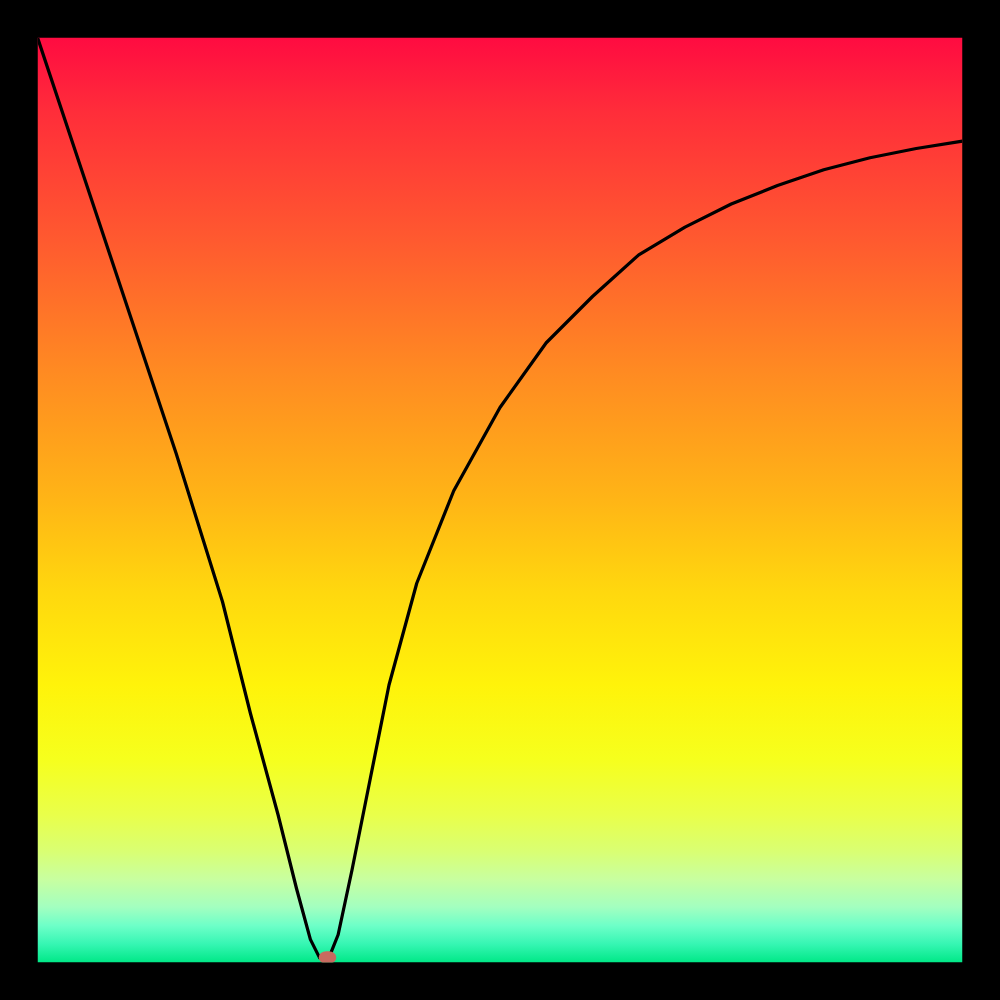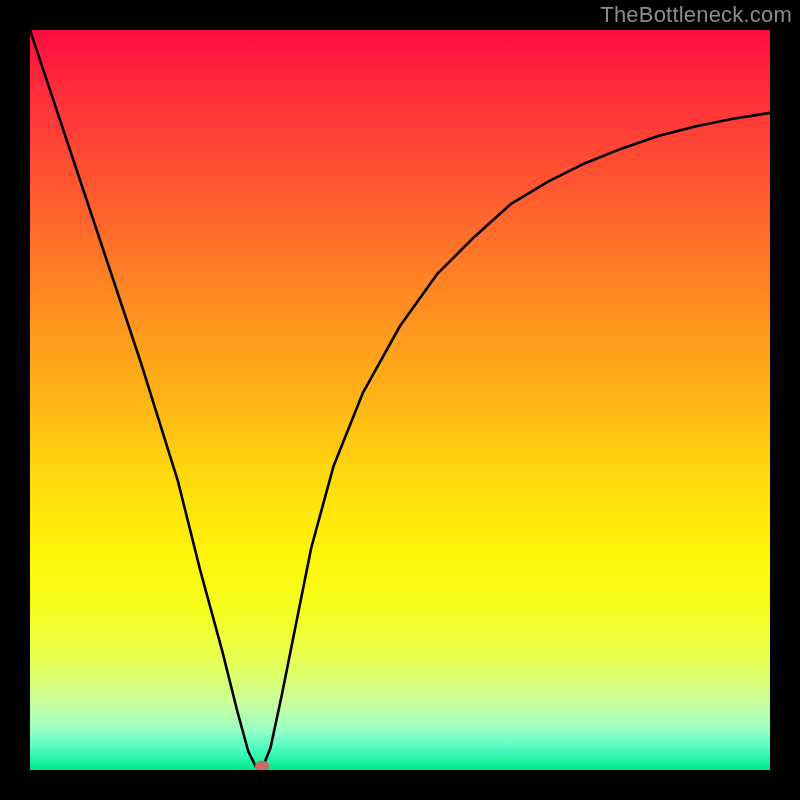--- a/index.html
+++ b/index.html
@@ -69,21 +69,20 @@
     background: #c76a5f;
     border-radius: 6px / 5px;
     transform: translate(-50%, -50%);
     z-index: 2;
   }
 </style>
 </head>
 <body>
 
 <div class="frame">
-  <div class="watermark">TheBottleneck.com</div>
 
   <div class="plot-area">
     <div class="gradient"></div>
 
     <svg class="curve" viewBox="0 0 740 740" preserveAspectRatio="none">
       <path id="curve-path" fill="none" stroke="#000" stroke-width="2.6" stroke-linejoin="round" stroke-linecap="round" d="M0.00 0.00 L37.00 111.00 L74.00 222.00 L111.00 333.00 L148.00 451.40 L170.20 540.20 L192.40 621.60 L207.20 680.80 L218.30 721.50 L225.70 736.30 L233.10 736.30 L240.50 717.80 L251.60 666.00 L266.40 592.00 L281.20 518.00 L303.40 436.60 L333.00 362.60 L370.00 296.00 L407.00 244.20 L444.00 207.20 L481.00 173.90 L518.00 151.70 L555.00 133.20 L592.00 118.40 L629.00 105.82 L666.00 96.20 L703.00 88.80 L740.00 82.88"></path>
     </svg>
 
     <div id="marker" class="marker" style="left: 231.62px; top: 736.3px; background: rgb(199, 106, 95);"></div>
   </div>

